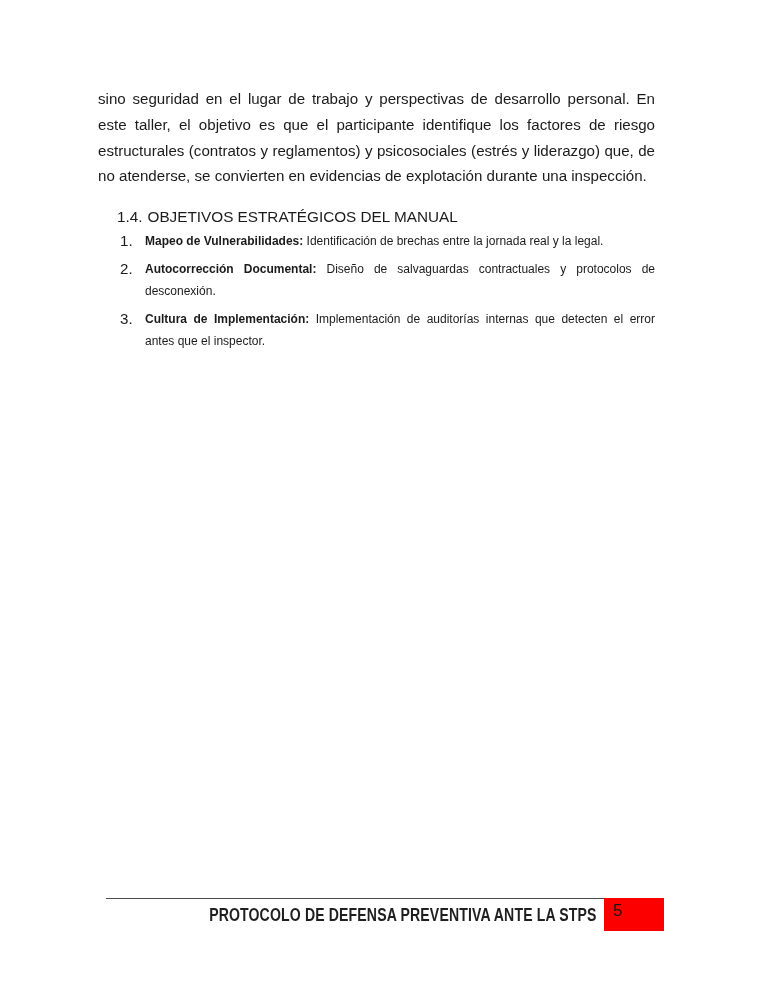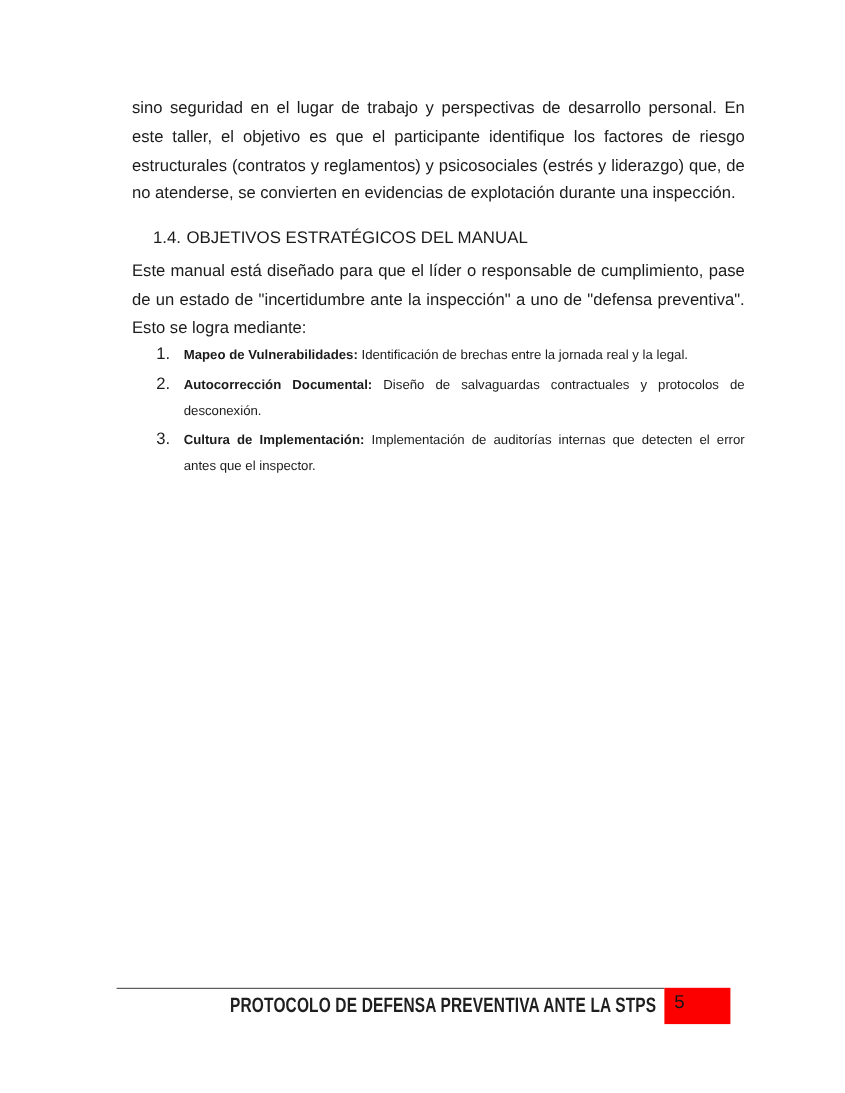--- a/index.html
+++ b/index.html
@@ -7,21 +7,21 @@
     position: relative;
     width: 768px;
     height: 994px;
     background: #ffffff;
     font-family: "Liberation Sans", sans-serif;
     color: #1b1b1b;
     overflow: hidden;
   }
   .content {
     position: absolute;
-    left: 120px;
+    left: 98px;
     top: 0;
     width: 557px;
   }
   .para {
     font-size: 15.1px;
     line-height: 25.8px;
     text-align: justify;
     margin: 0;
   }
   .para-intro { padding-top: 86px; }
@@ -97,21 +97,20 @@
 
 <div class="page">
   <div class="content">
 
     <p class="para para-intro">sino seguridad en el lugar de trabajo y perspectivas de desarrollo personal. En este taller, el objetivo es que el participante identifique los factores de riesgo estructurales (contratos y reglamentos) y psicosociales (estrés y liderazgo) que, de no atenderse, se convierten en evidencias de explotación durante una inspección.</p>
 
     <div class="section-heading">
       <span class="sec-num">1.4.</span><span>OBJETIVOS ESTRATÉGICOS DEL MANUAL</span>
     </div>
 
-    <p class="para para-lead">Este manual está diseñado para que el líder o responsable de cumplimiento, pase de un estado de "incertidumbre ante la inspección" a uno de "defensa preventiva". Esto se logra mediante:</p>
 
     <div class="obj-list">
 
       <div class="li-row">
         <span class="li-num">1.</span>
         <div class="li-body">
           <span class="li-title">Mapeo de Vulnerabilidades:</span>
           <span>Identificación de brechas entre la jornada real y la legal.</span>
         </div>
       </div>

